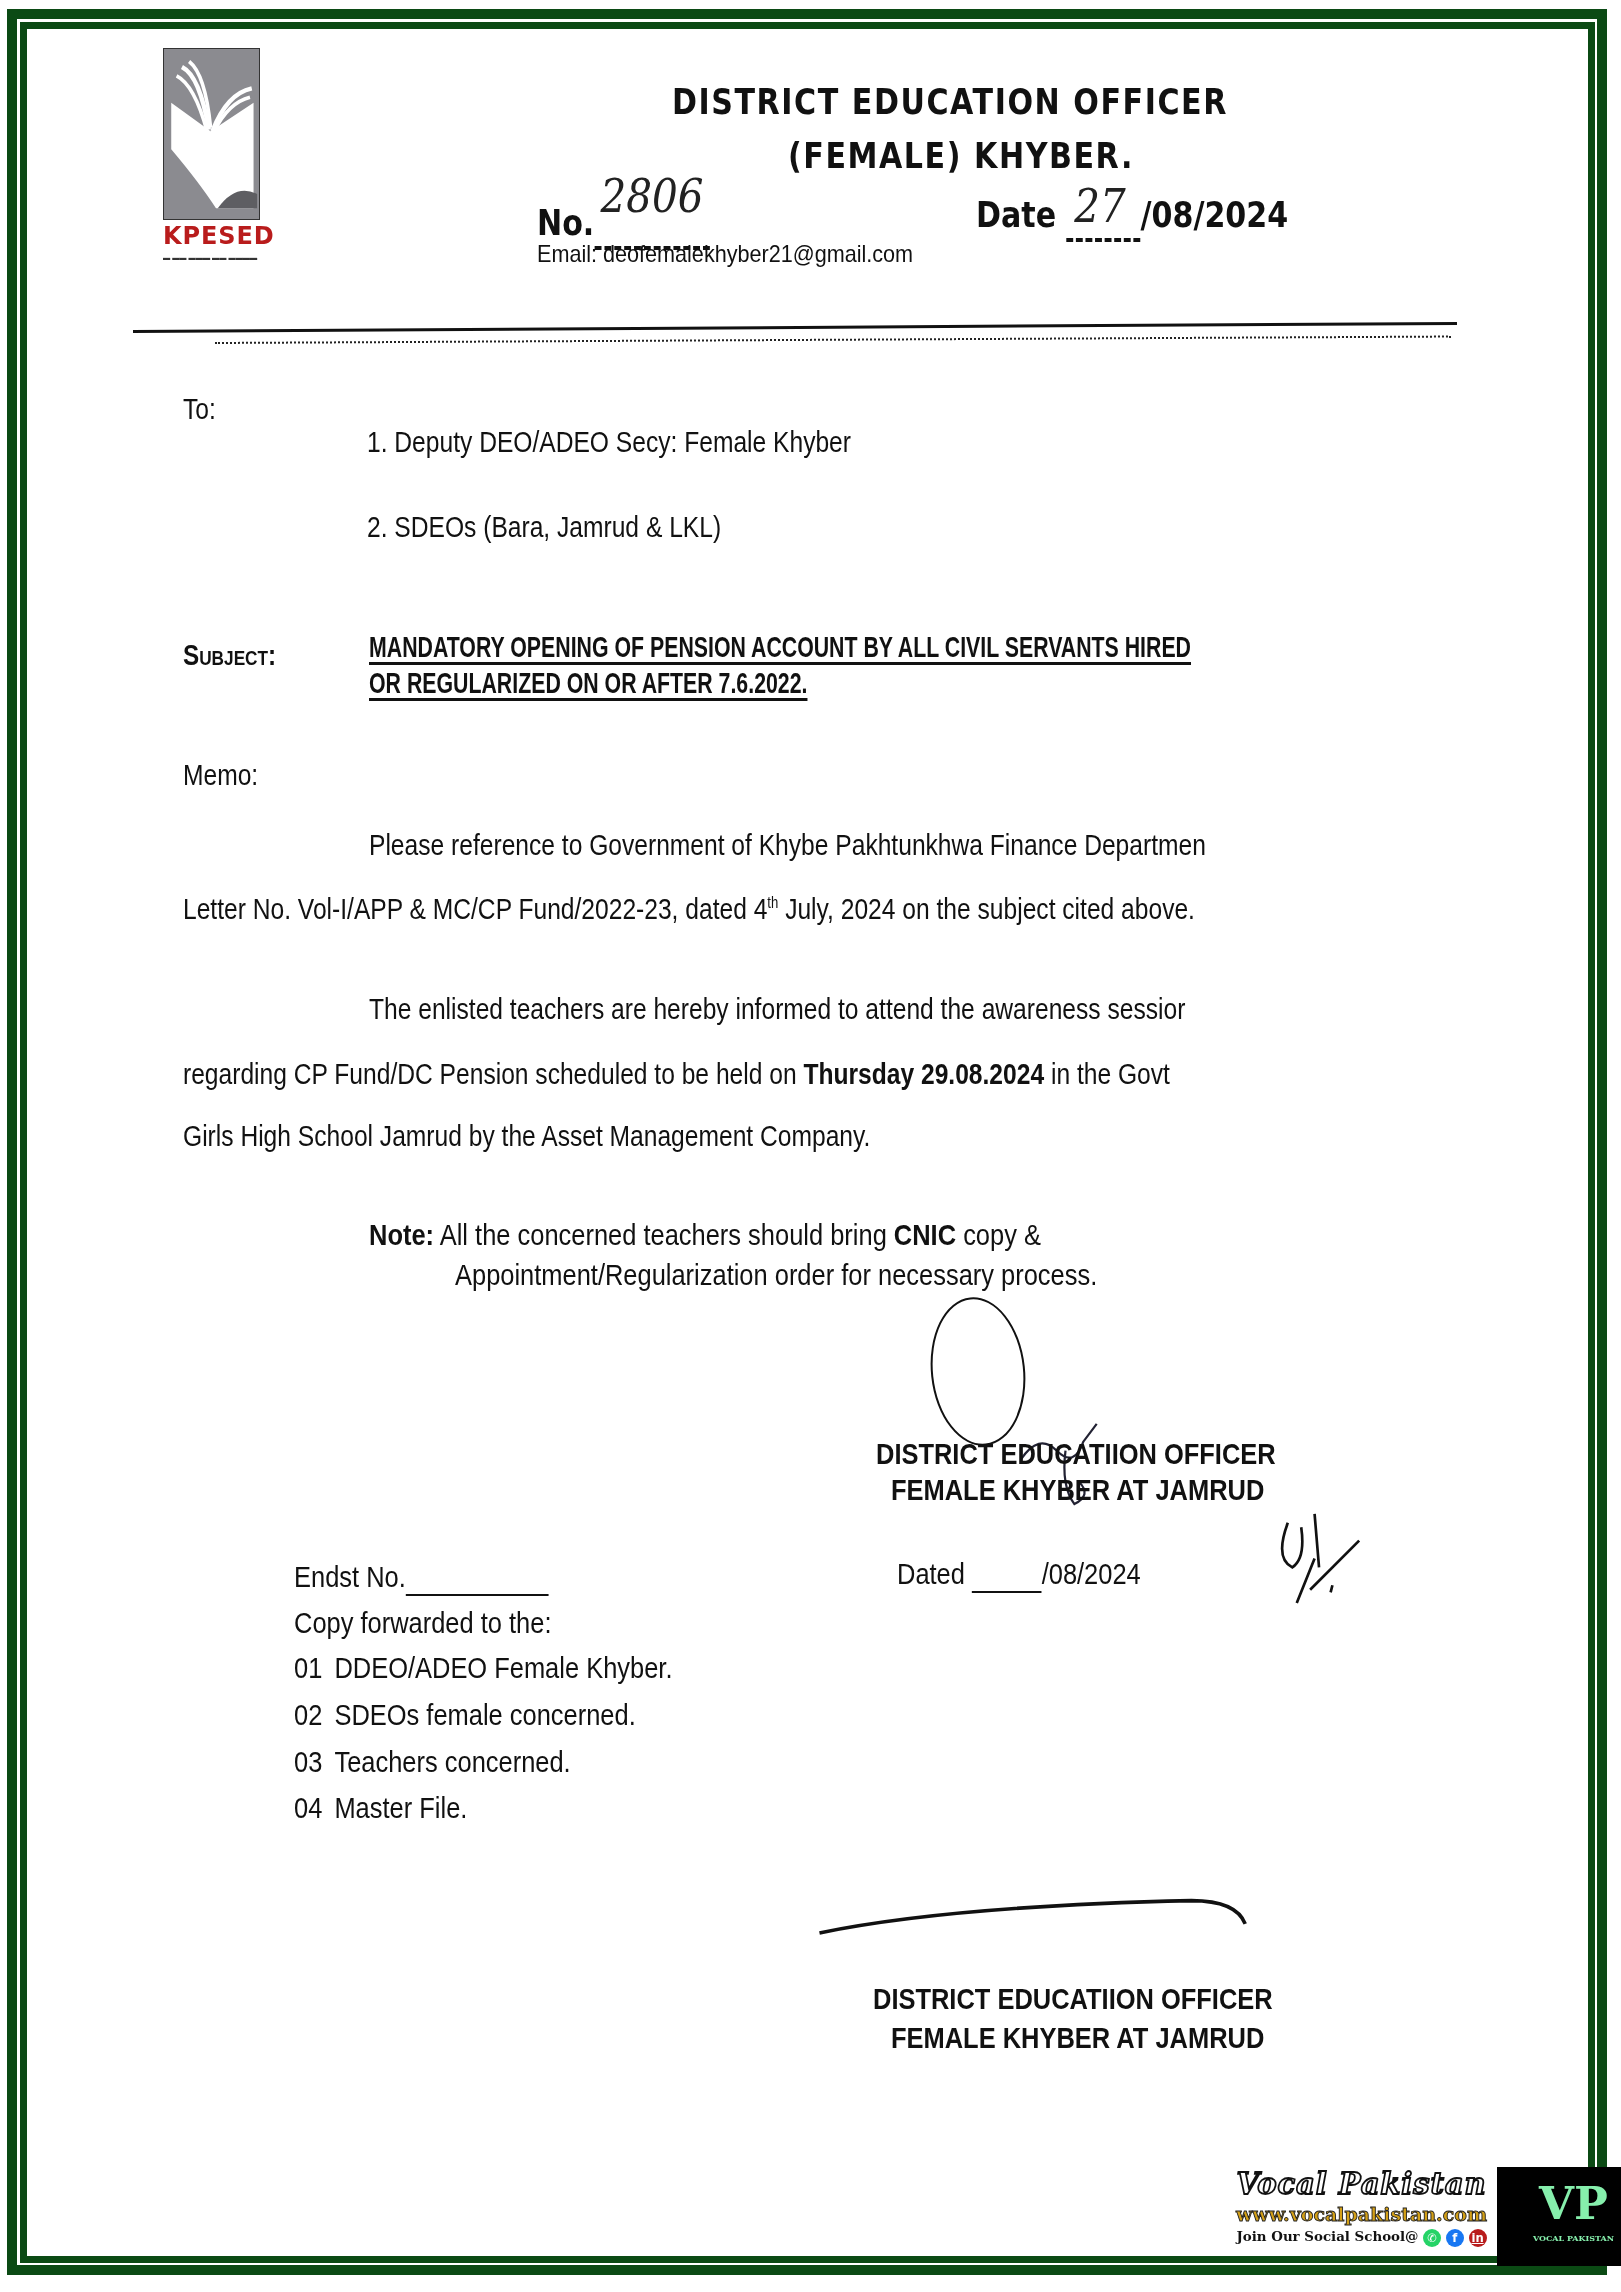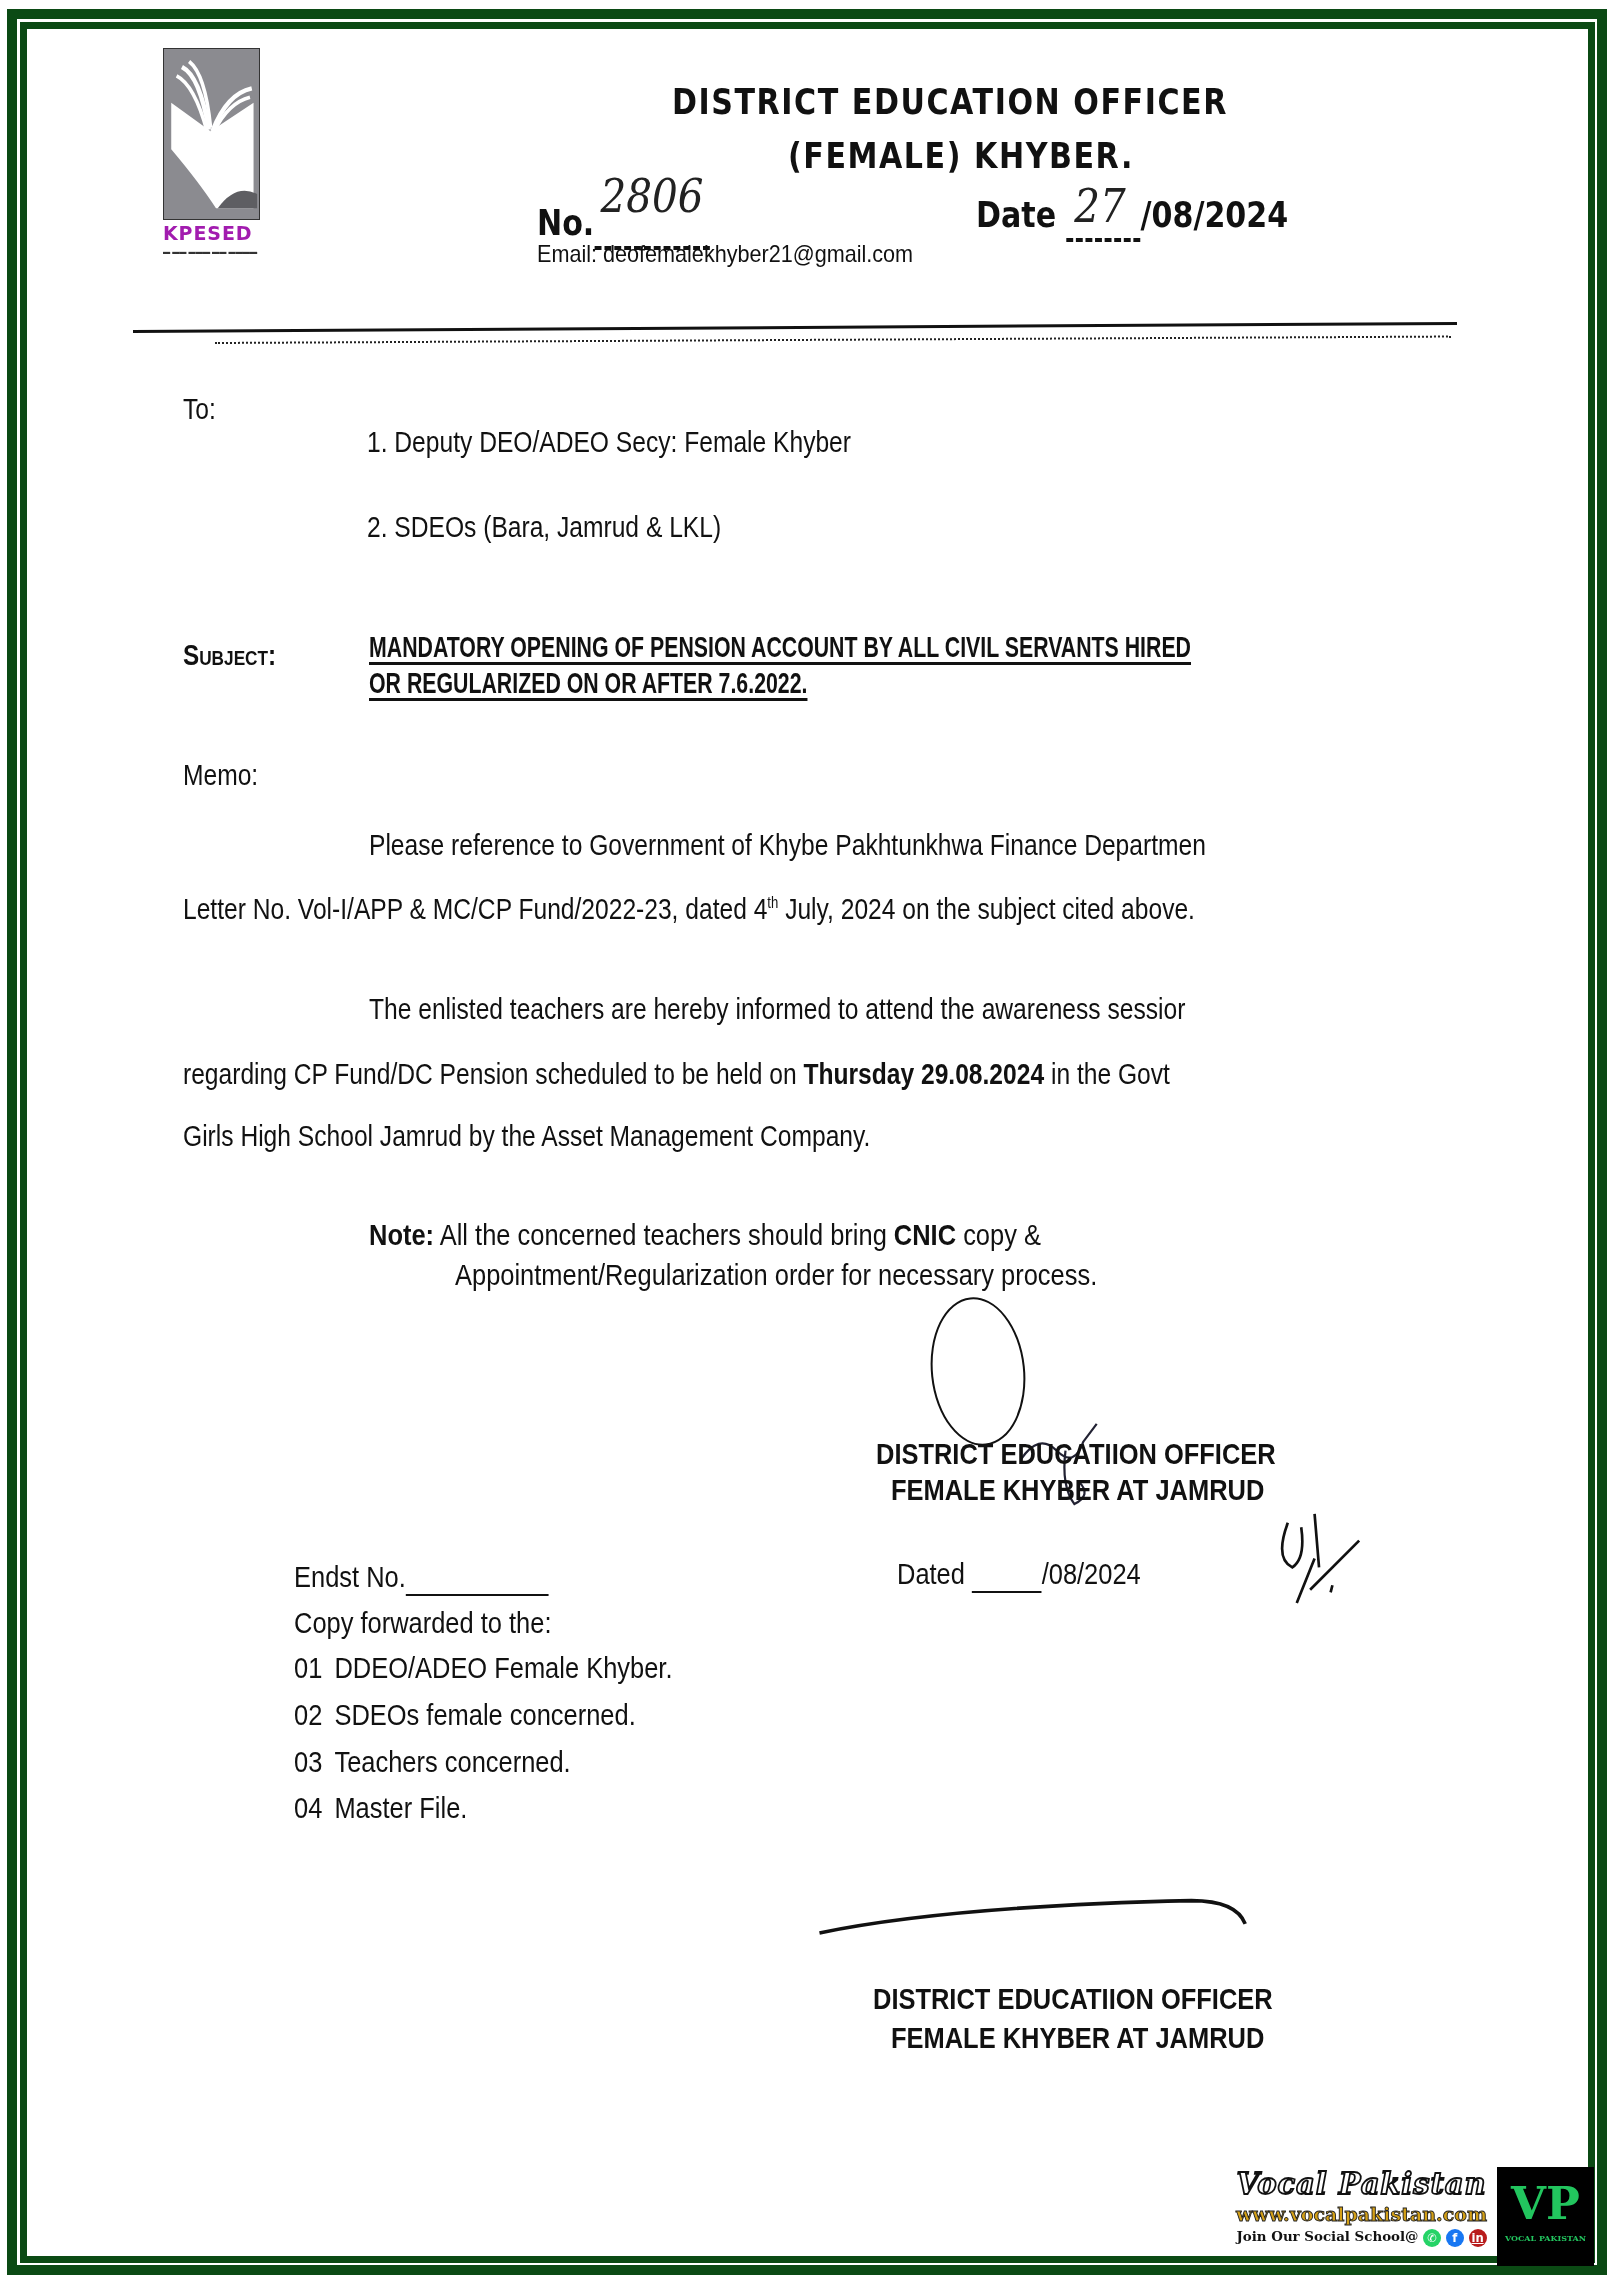--- a/index.html
+++ b/index.html
@@ -8,22 +8,22 @@
   .frame-outer { position:absolute; left:7.2px; top:9px; width:1600px; height:2266px;
                  border:10.7px solid #0b4a14; box-sizing:border-box; }
   .frame-inner { position:absolute; left:19.7px; top:21.5px; width:1575px; height:2241px;
                  border:7.2px solid #0b4a14; box-sizing:border-box; }
   .abs { position:absolute; white-space:nowrap; }
 
   
   .logo { left:163px; top:48px; width:140px; height:208px; }
   .logo-box { width:95px; height:170px; margin-left:0; background:#8a8a8e;
               border:1.8px solid #333; position:relative; overflow:hidden; }
-  .logo-text { font-family:"DejaVu Sans", sans-serif; font-weight:bold; font-size:19px;
-               letter-spacing:0.9px; color:#a21caf; margin-top:1.8px; }
+  .logo-text { font-family:"DejaVu Sans", sans-serif; font-weight:bold; font-size:24px;
+               letter-spacing:0.9px; color:#b91c1c; margin-top:1.8px; }
   .logo-sub { font-size:7.2px; color:#333; margin-top:3.6px; }
 
   .hdr-title { left:672px; top:82px; font-family:"DejaVu Sans", sans-serif; font-size:35px;
                font-weight:bold; letter-spacing:1.8px; transform:scaleX(0.86); transform-origin:left top; }
   .hdr-sub { left:788px; top:136px; font-family:"DejaVu Sans", sans-serif; font-size:35px;
              font-weight:bold; letter-spacing:1.8px; transform:scaleX(0.86); transform-origin:left top; }
   .hdr-no { left:537px; top:191px; font-family:"DejaVu Sans", sans-serif; font-size:35px;
             font-weight:bold; transform:scaleX(0.86); transform-origin:left top; }
   .hand { font-family:"DejaVu Serif", serif; font-style:italic; font-weight:normal;
           font-size:47px; color:#222; }
@@ -77,21 +77,21 @@
   
   .wm { left:1227px; top:2167px; width:269px; height:90px; text-align:center; }
   .wm-title { font-family:"DejaVu Serif", serif; font-style:italic; font-weight:bold; font-size:29px;
               color:#fff; -webkit-text-stroke:1.8px #111; letter-spacing:0.9px; }
   .wm-url { font-family:"DejaVu Serif", serif; font-weight:bold; font-size:19px; color:#d4a017;
             -webkit-text-stroke:0.9px #222; margin-top:1.8px; }
   .wm-join { font-family:"DejaVu Serif", serif; font-weight:bold; font-size:13.4px; color:#111; margin-top:3.6px; }
   .soc { display:inline-block; width:18px; height:18px; border-radius:50%; color:#fff; font-size:11.6px;
          line-height:18px; text-align:center; vertical-align:middle; font-family:"DejaVu Sans", sans-serif; font-weight:bold; }
   .vp-logo { left:1497px; top:2167px; width:97px; height:99px; background:#000;
-             color:#22c55e; text-align:center; }
+             color:#86efac; text-align:center;padding-left:28px; }
   .vp-mark { font-family:"DejaVu Serif", serif; font-weight:bold; font-size:45px; margin-top:12.5px; line-height:48px; }
   .vp-name { font-family:"DejaVu Serif", serif; font-weight:bold; font-size:8px; margin-top:5.4px; }
 </style>
 </head>
 <body>
 
 <div class="frame-outer"></div>
 <div class="frame-inner"></div>
 
 <div class="abs logo">

